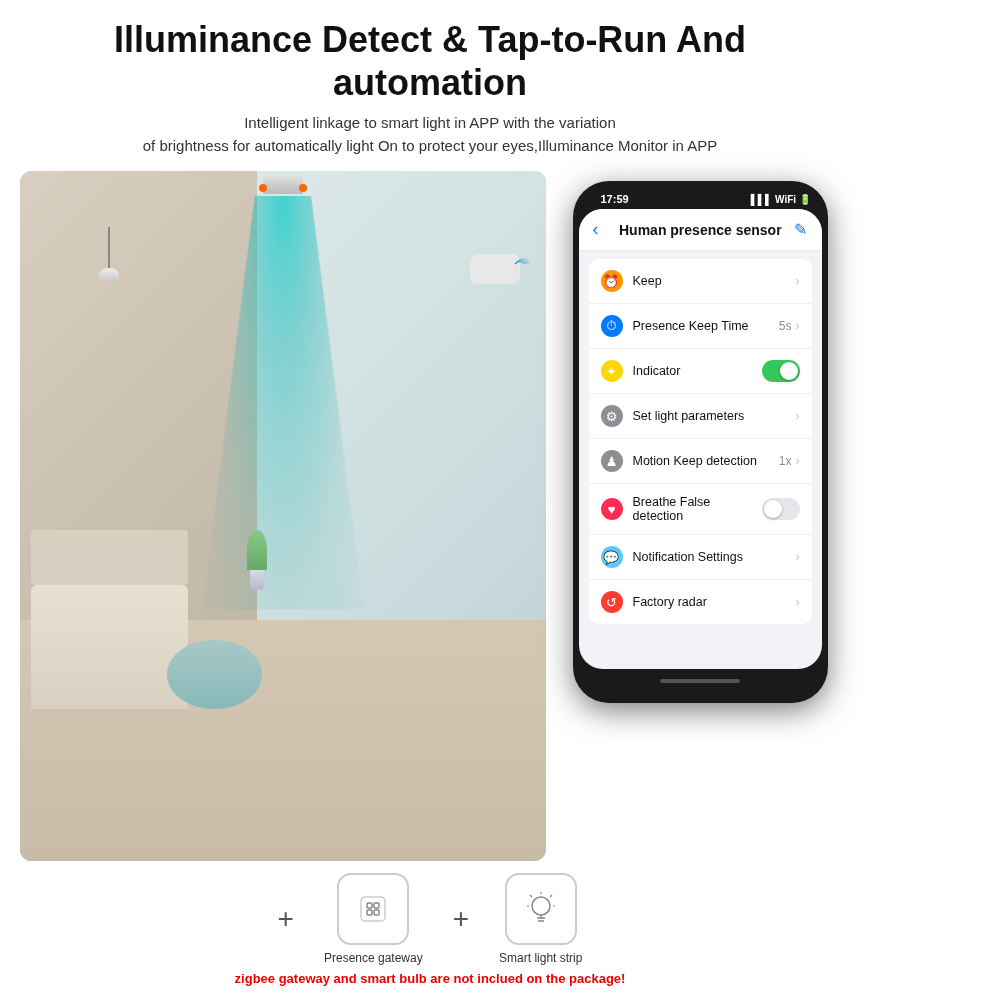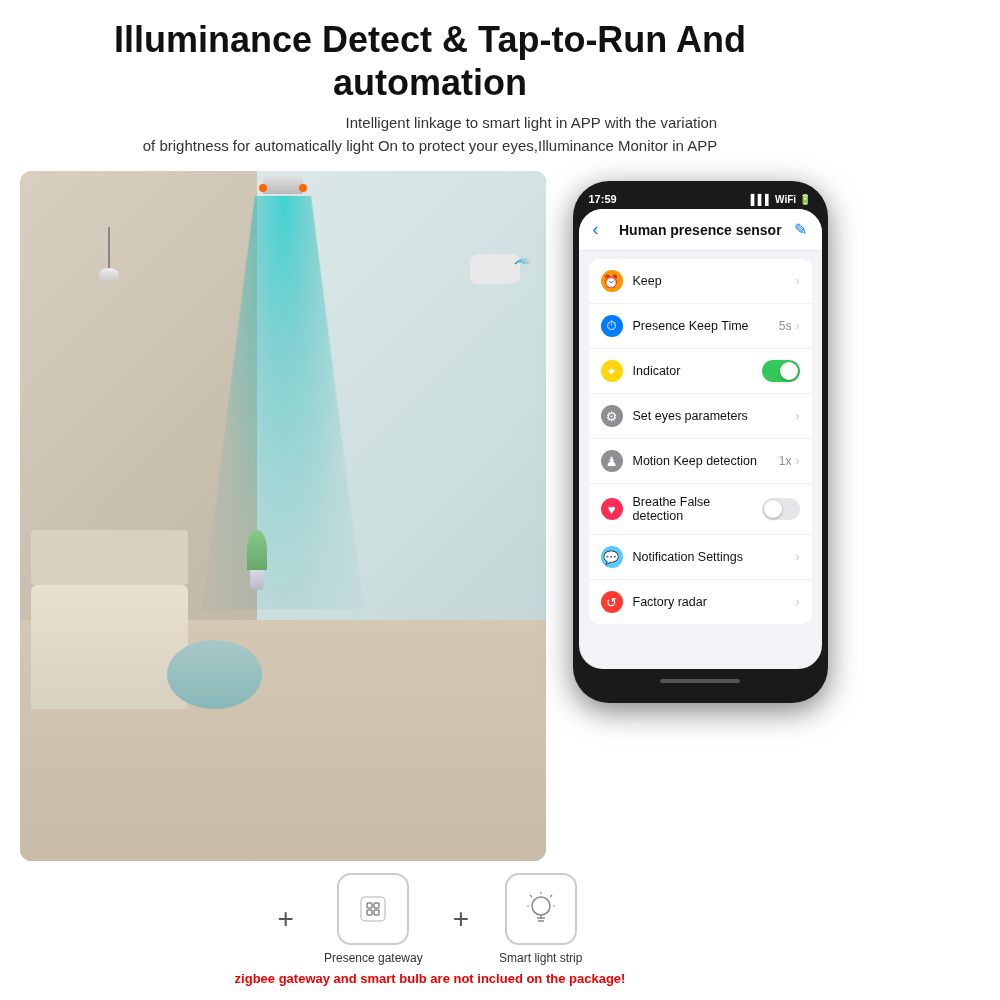--- a/index.html
+++ b/index.html
@@ -24,21 +24,21 @@
       font-size: 36px;
       font-weight: 900;
       text-align: center;
       color: #111;
       line-height: 1.2;
       margin-bottom: 8px;
     }
 
     .subtitle {
       font-size: 15px;
-      text-align: right;
+      text-align: center;
       color: #333;
       line-height: 1.5;
       margin-bottom: 14px;
     }
 
     .content-row {
       display: flex;
       flex-direction: row;
       width: 100%;
       gap: 14px;
@@ -267,20 +267,21 @@
       padding: 0 10px 4px 10px;
       color: #fff;
       font-size: 11px;
       font-weight: 600;
     }
 
     .phone-status-left {
       font-size: 11px;
       color: #fff;
       font-weight: 700;
+      margin-left: 12px;
     }
 
     .phone-notch {
       width: 80px;
       height: 18px;
       background: #1a1a1a;
       border-radius: 0 0 12px 12px;
       position: absolute;
       top: 12px;
       left: 50%;
@@ -560,21 +561,21 @@
                 </div>
                 <div class="menu-item">
                   <div class="menu-icon icon-yellow">✦</div>
                   <span class="menu-label">Indicator</span>
                   <div class="toggle-switch toggle-on">
                     <div class="toggle-thumb"></div>
                   </div>
                 </div>
                 <div class="menu-item">
                   <div class="menu-icon icon-gray">⚙</div>
-                  <span class="menu-label">Set eyes parameters</span>
+                  <span class="menu-label">Set light parameters</span>
                   <span class="menu-chevron">›</span>
                 </div>
                 <div class="menu-item">
                   <div class="menu-icon icon-gray">♟</div>
                   <span class="menu-label">Motion Keep detection</span>
                   <span class="menu-value">1x</span>
                   <span class="menu-chevron">›</span>
                 </div>
                 <div class="menu-item">
                   <div class="menu-icon icon-pink">♥</div>

